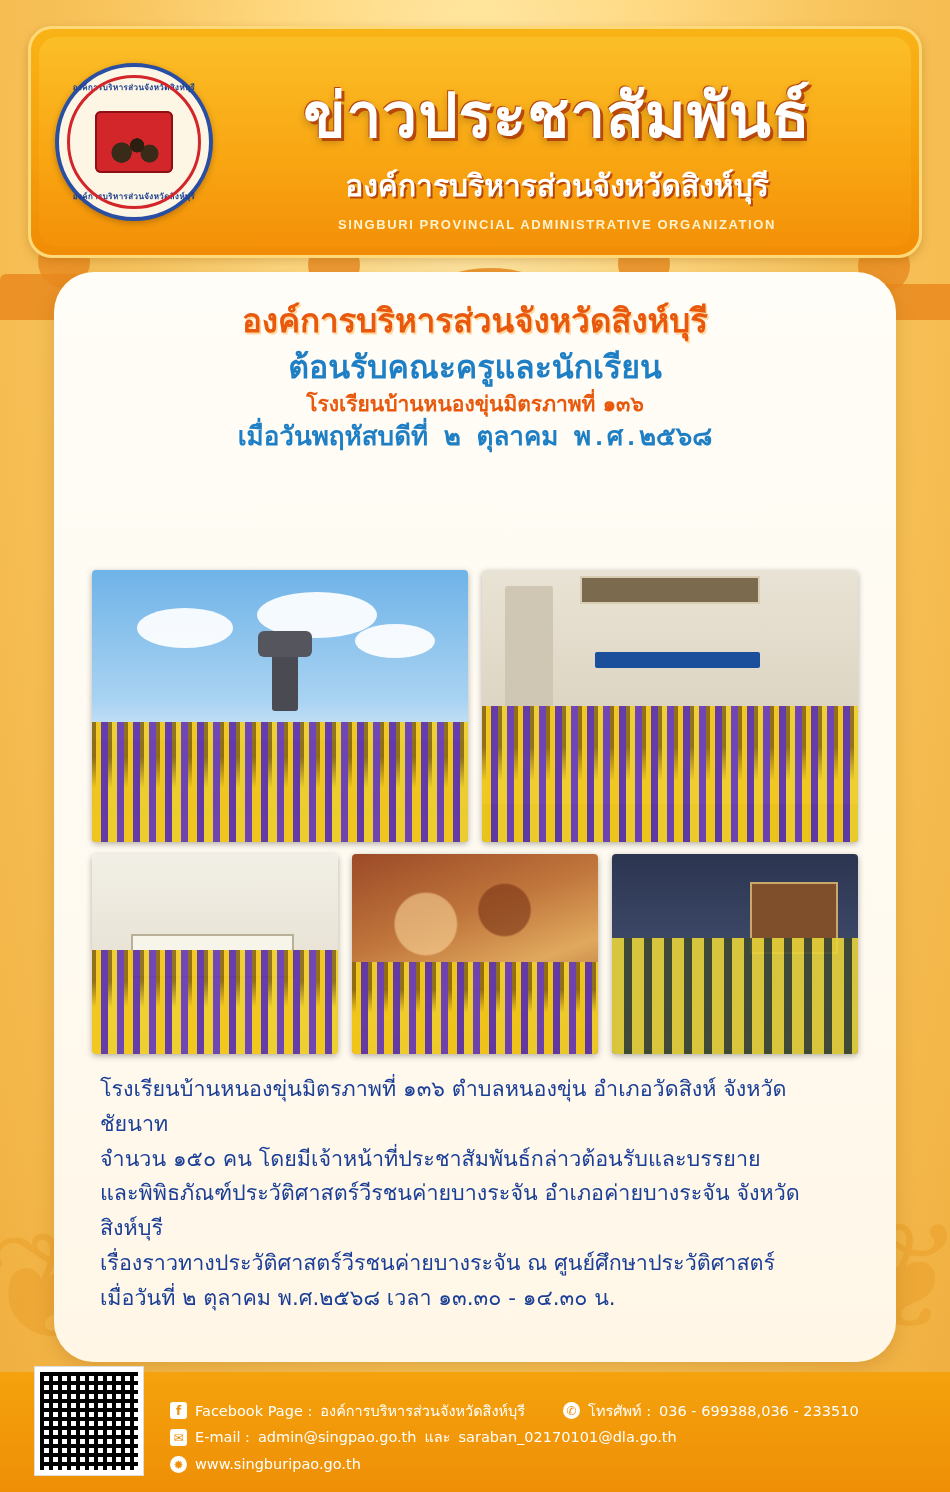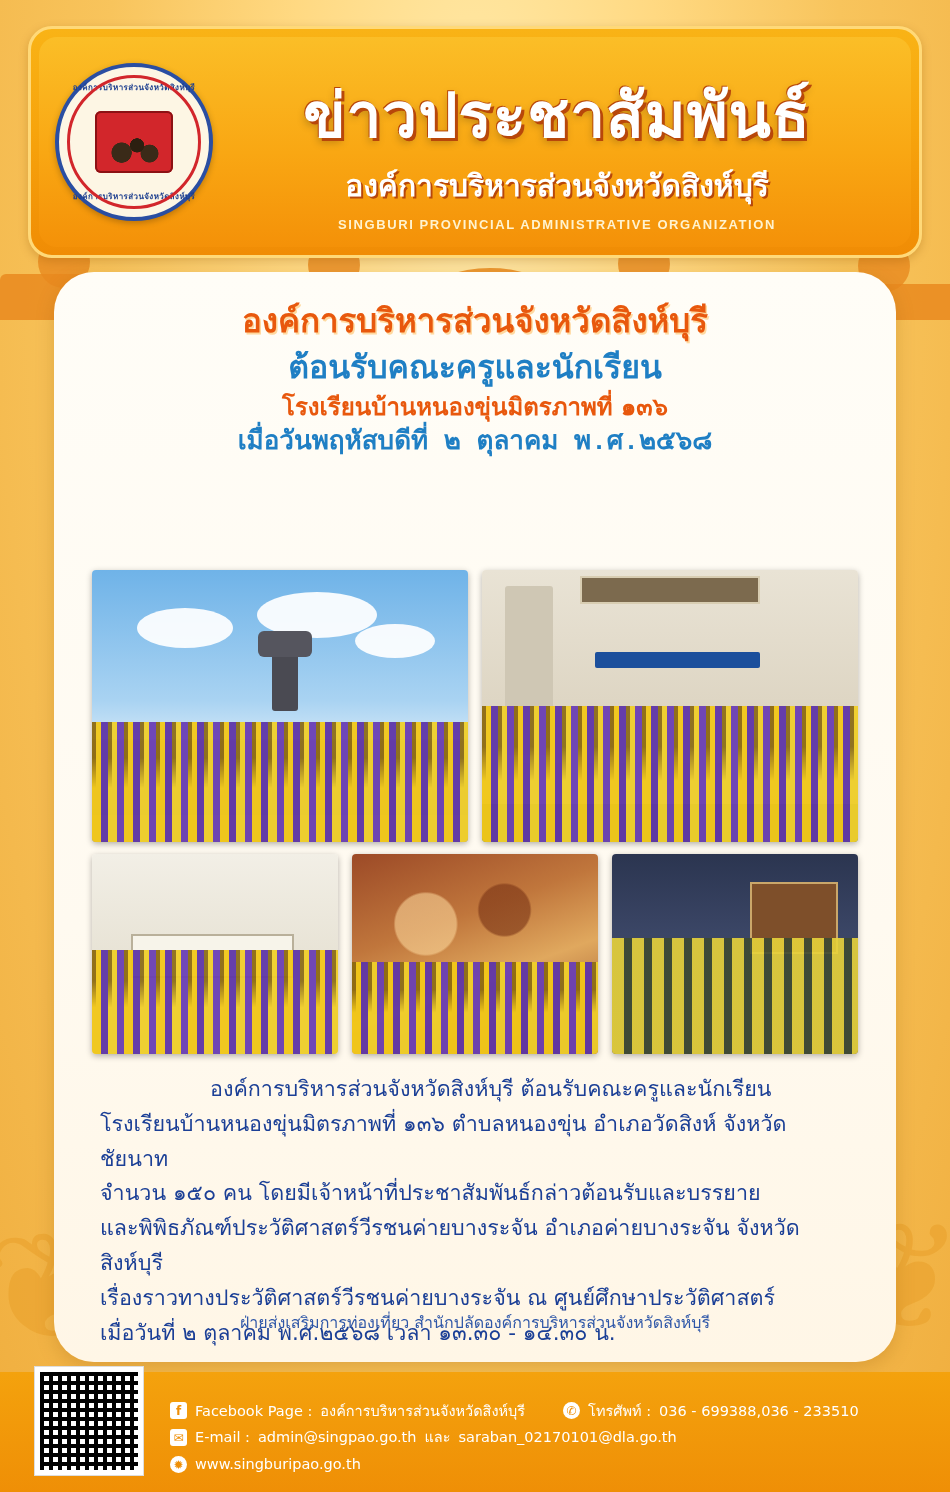--- a/index.html
+++ b/index.html
@@ -111,21 +111,21 @@
     box-shadow: 0 6px 18px rgba(150,90,10,.25);
   }
 
   .headline { padding: 26px 40px 0; text-align: center; }
   .hl {
     font-family: "DejaVu Sans", sans-serif;
     font-weight: bold; line-height: 1.42;
   }
   .hl1 { font-size: 33px; color: #e8580d; text-shadow: 1.5px 1.5px 0 #ffd9a0; }
   .hl2 { font-size: 32px; color: #1f7fc4; }
-  .hl3 { font-size: 24px; color: #e8580d; }
+  .hl3 { font-size: 21px; color: #e8580d; }
   .hl4 { font-size: 26px; color: #1f7fc4; font-family: Liberation Mono, monospace; }
 
   
   .photos { position: absolute; left: 38px; top: 298px; width: 766px; }
   .row1 { display: flex; gap: 14px; }
   .row2 { display: flex; gap: 14px; margin-top: 12px; }
   .ph {
     border-radius: 4px; overflow: hidden; position: relative;
     box-shadow: 0 2px 6px rgba(0,0,0,.3);
   }
@@ -295,29 +295,27 @@
       </div>
       <div class="ph ph5">
         <div class="hall"></div>
         <div class="screen"></div>
         <div class="seats"></div>
       </div>
     </div>
   </div>
 
   <div class="body-text">
-    <p class="indent">องค์การบริหารส่วนจังหวัดสิงห์บุรี  ต้อนรับคณะครูและนักเรียน</p>
     <p>โรงเรียนบ้านหนองขุ่นมิตรภาพที่ ๑๓๖ ตำบลหนองขุ่น อำเภอวัดสิงห์ จังหวัดชัยนาท</p>
     <p>จำนวน ๑๕๐ คน โดยมีเจ้าหน้าที่ประชาสัมพันธ์กล่าวต้อนรับและบรรยาย</p>
     <p>และพิพิธภัณฑ์ประวัติศาสตร์วีรชนค่ายบางระจัน อำเภอค่ายบางระจัน จังหวัดสิงห์บุรี</p>
     <p>เรื่องราวทางประวัติศาสตร์วีรชนค่ายบางระจัน ณ ศูนย์ศึกษาประวัติศาสตร์</p>
     <p>เมื่อวันที่ ๒ ตุลาคม พ.ศ.๒๕๖๘ เวลา ๑๓.๓๐ - ๑๔.๓๐ น.</p>
   </div>
 
-  <div class="credit">ฝ่ายส่งเสริมการท่องเที่ยว สำนักปลัดองค์การบริหารส่วนจังหวัดสิงห์บุรี</div>
 </div>
 
 <div class="footer">
   <div class="qr">
     <div class="qr-grid"></div>
   </div>
   <div class="contact">
     <div class="c-row">
       <span class="mini-icon">f</span>
       <span>Facebook Page :</span>

